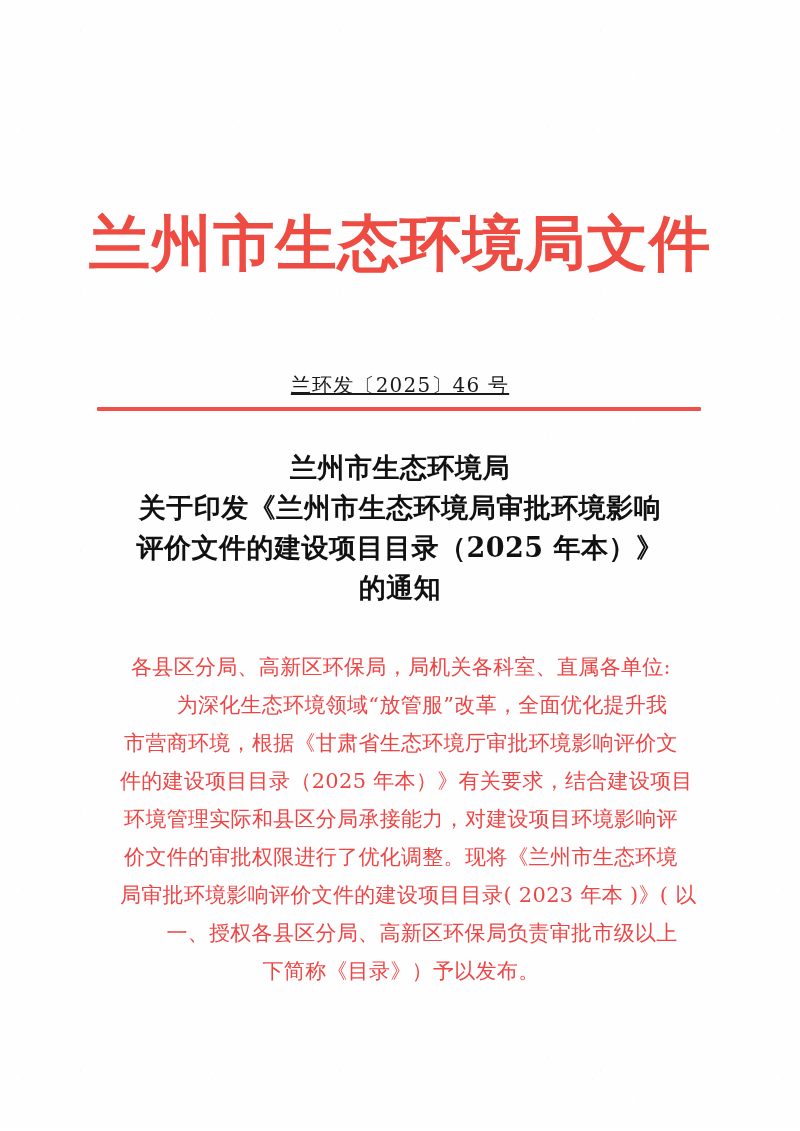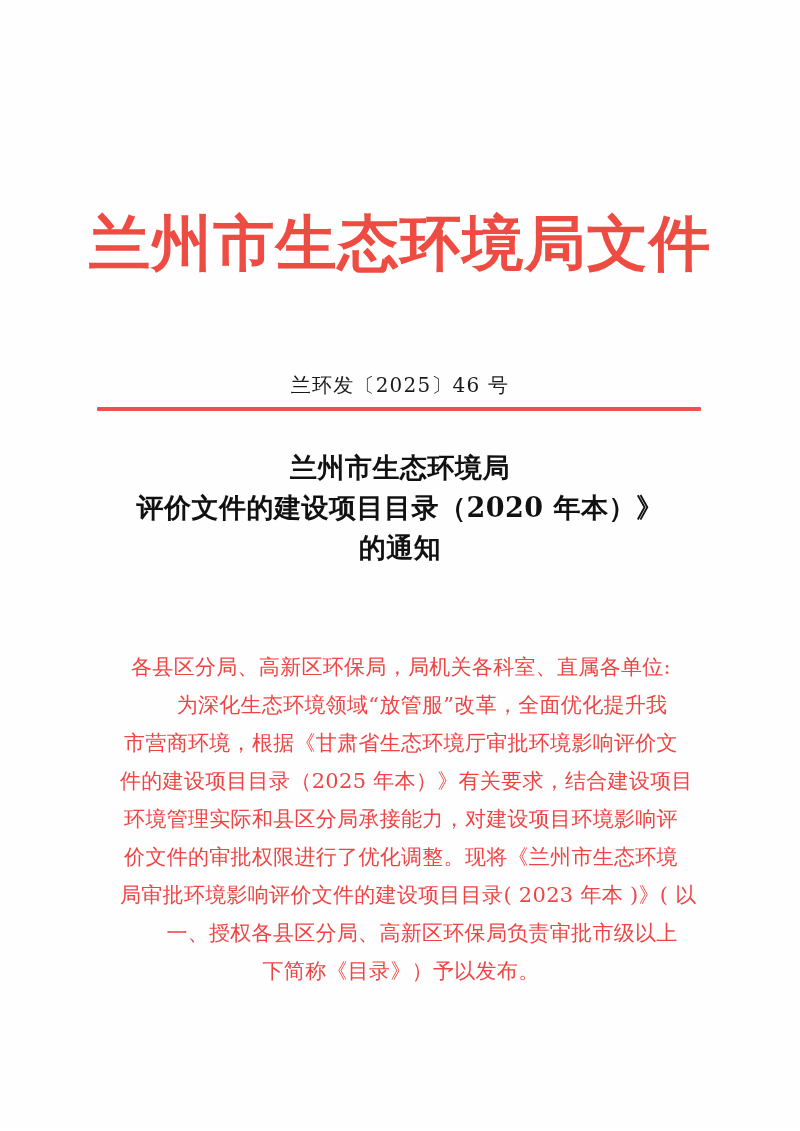--- a/index.html
+++ b/index.html
@@ -45,20 +45,21 @@
     left: 0;
     right: 0;
     top: 372px;
     text-align: center;
     font-family: "DejaVu Serif", "Liberation Serif", serif;
     font-size: 20px;
     font-weight: 400;
     color: #1a1a1a;
     letter-spacing: 1.2px;
     white-space: nowrap;
+    text-decoration: underline;
   }
 
   
   .red-rule {
     position: absolute;
     left: 97px;
     width: 604px;
     top: 407px;
     height: 4px;
     background: #f0504a;
@@ -128,21 +129,22 @@
   <div class="masthead">
     <div class="masthead-title" style="color: rgb(238, 75, 66);">兰州市生态环境局文件</div>
   </div>
 
   <div class="doc-number">兰环发〔2025〕46 号</div>
 
   <div class="red-rule" style="background: rgb(240, 80, 74);"></div>
 
   <div class="title-block">
     <div class="title-line">兰州市生态环境局</div>
-    <div class="title-line">评价文件的建设项目目录（2020 年本）》</div>
+    <div class="title-line">关于印发《兰州市生态环境局审批环境影响</div>
+    <div class="title-line">评价文件的建设项目目录（2025 年本）》</div>
     <div class="title-line">的通知</div>
   </div>
 
   <div class="body-block">
     <div class="body-line">各县区分局、高新区环保局，局机关各科室、直属各单位:</div>
     <div class="body-line indent">为深化生态环境领域“放管服”改革，全面优化提升我</div>
     <div class="body-line">市营商环境，根据《甘肃省生态环境厅审批环境影响评价文</div>
     <div class="body-line">件的建设项目目录（2025 年本）》有关要求，结合建设项目</div>
     <div class="body-line">环境管理实际和县区分局承接能力，对建设项目环境影响评</div>
     <div class="body-line">价文件的审批权限进行了优化调整。现将《兰州市生态环境</div>

